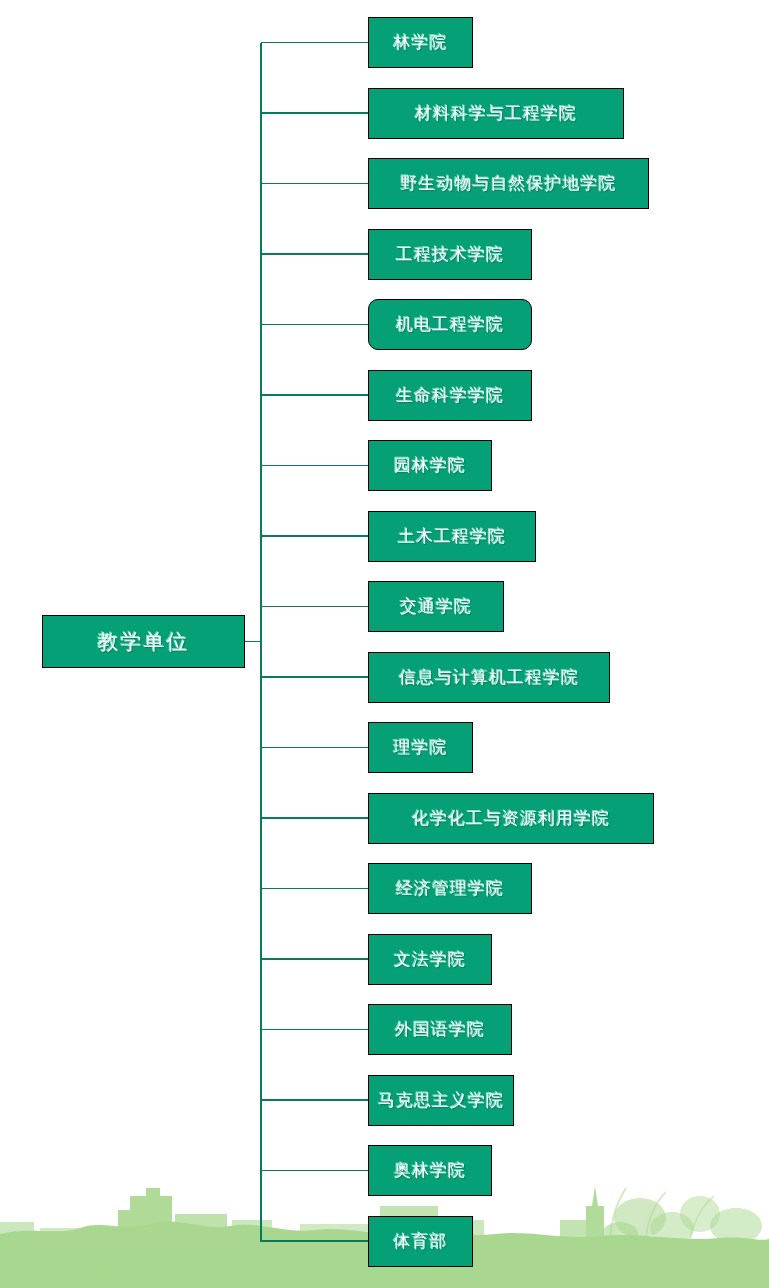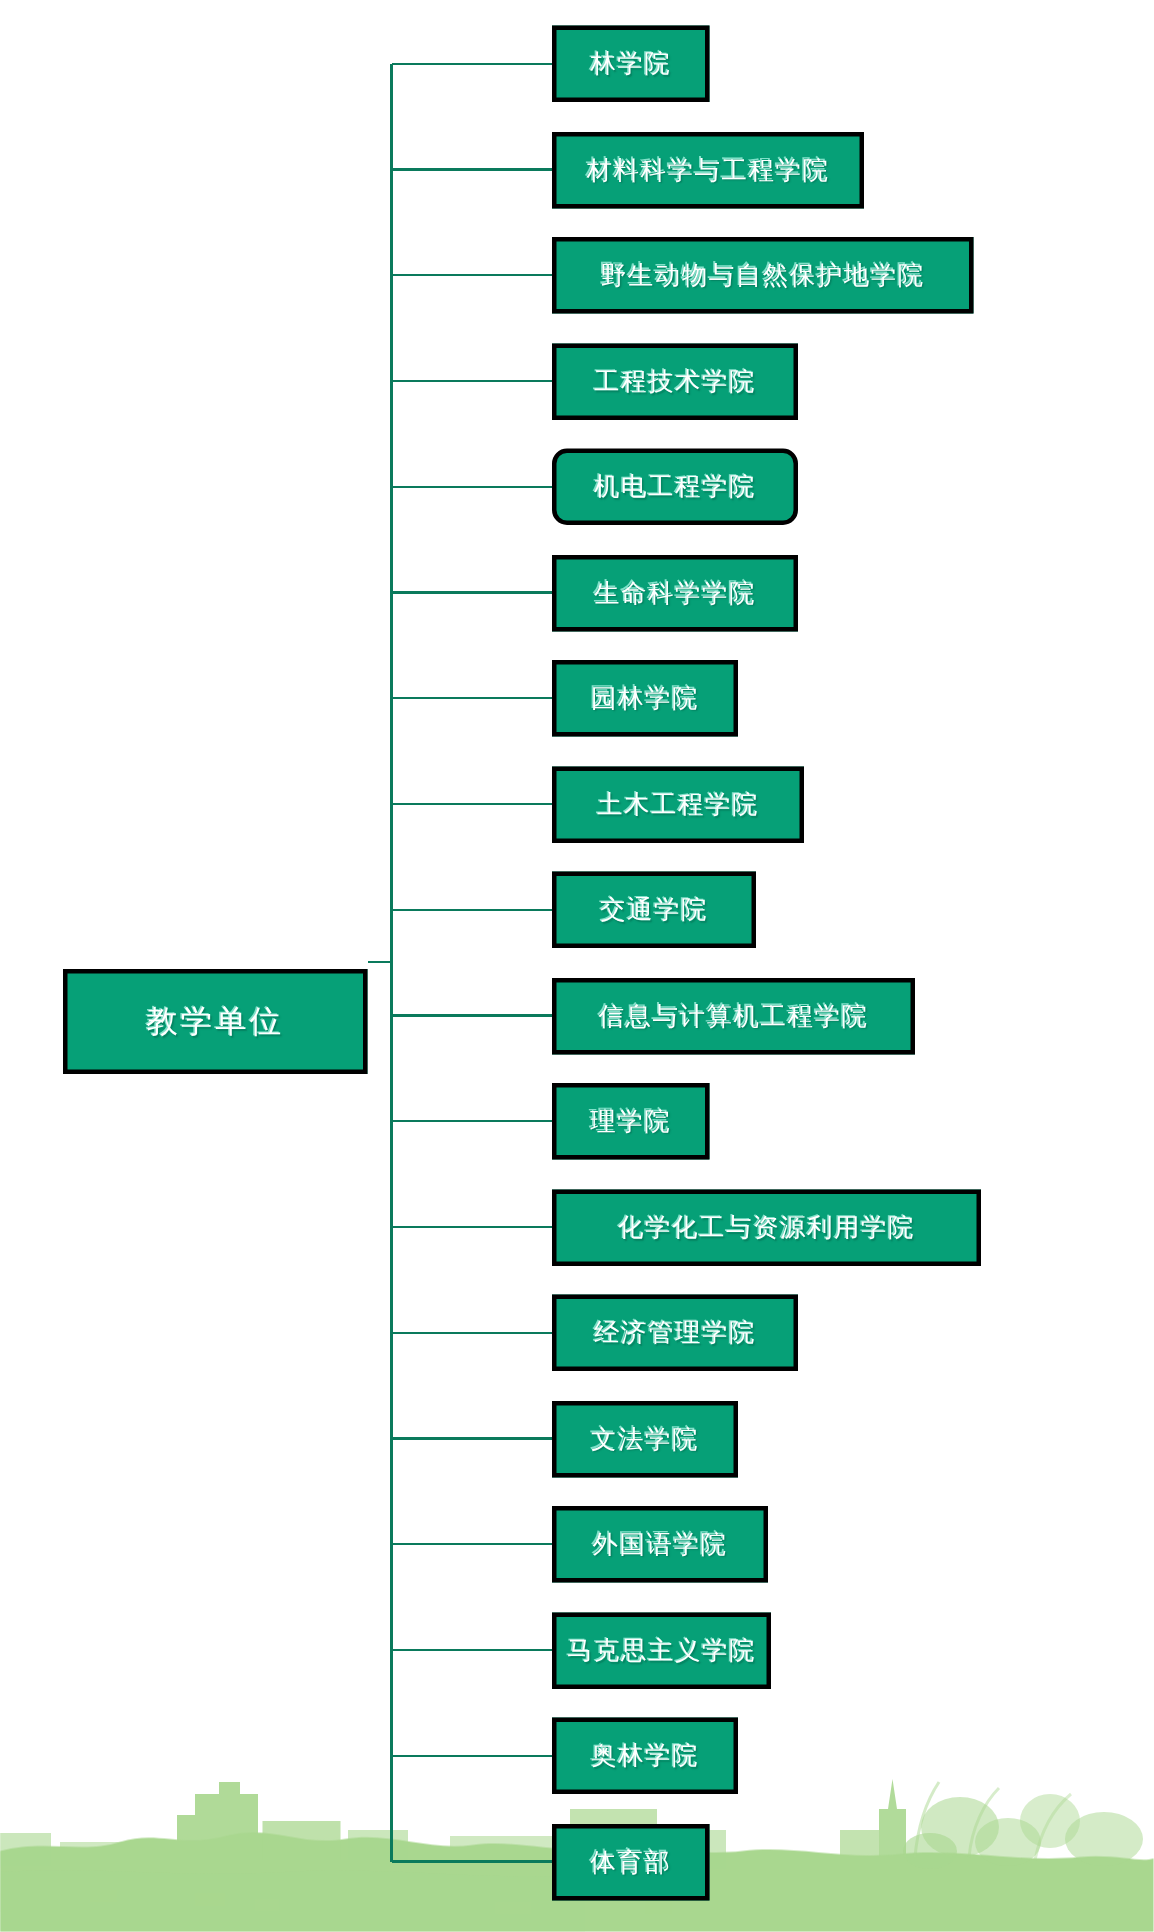--- a/index.html
+++ b/index.html
@@ -41,40 +41,40 @@
     width: 769px; height: 1288px;
     z-index: 1;
     pointer-events: none;
   }
 
   
   .node {
     position: absolute;
     height: 51px;
     background: #06a077;
-    border: 3px solid #000000;
+    border: 1px solid #000000;
     color: #ffffff;
     display: flex;
     align-items: center;
     justify-content: center;
     z-index: 2;
     white-space: nowrap;
   }
   .node .label {
     font-size: 17px;
     letter-spacing: 1px;
     color: #ffffff;
     text-shadow: -1px -1px 0 rgba(150,235,215,.85), 1px 1px 1px rgba(0,70,52,.35);
   }
 
   #root-node {
     left: 42px;
-    top: 646px;
+    top: 615px;
     width: 203px;
-    height: 70px;
+    height: 53px;
     font-family: Liberation Serif, serif;
   }
   #root-node .label {
     font-size: 21px;
     letter-spacing: 2px;
   }
 
   .child-node { left: 368px; }
 </style>
 </head>
@@ -168,21 +168,21 @@
     </g>
   </svg>
 
   <div id="root-node" class="node">
     <span class="label">教学单位</span>
   </div>
 
   <div class="node child-node" style="top: 17px; width: 105px;">
       <span class="label">林学院</span>
     </div>
-  <div class="node child-node" style="top: 87.5px; width: 208px;">
+  <div class="node child-node" style="top: 87.5px; width: 256px;">
       <span class="label">材料科学与工程学院</span>
     </div>
   <div class="node child-node" style="top: 158px; width: 281px;">
       <span class="label">野生动物与自然保护地学院</span>
     </div>
   <div class="node child-node" style="top: 228.5px; width: 164px;">
       <span class="label">工程技术学院</span>
     </div>
   <div class="node child-node" style="top: 299px; width: 164px; border-radius: 10px;">
       <span class="label">机电工程学院</span>

